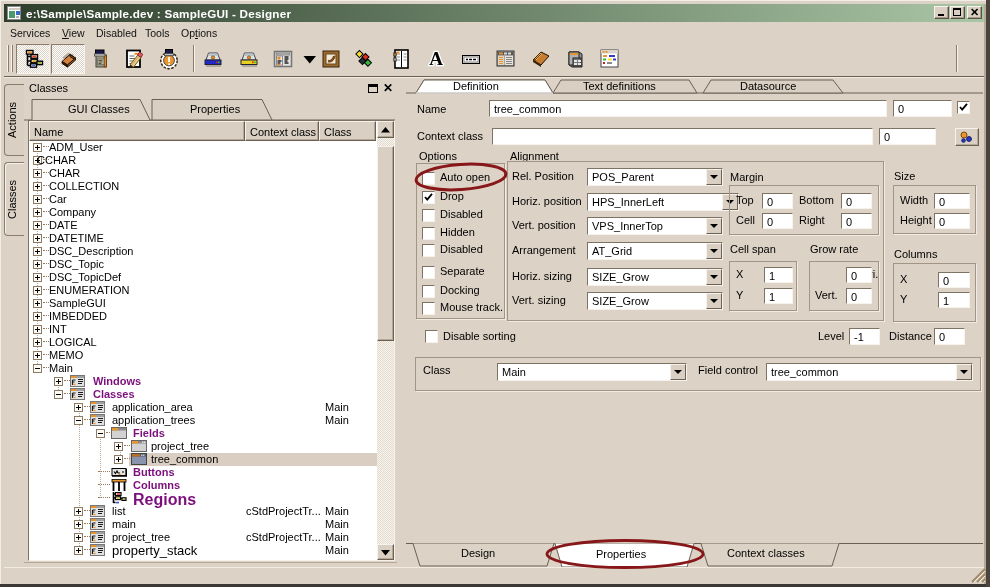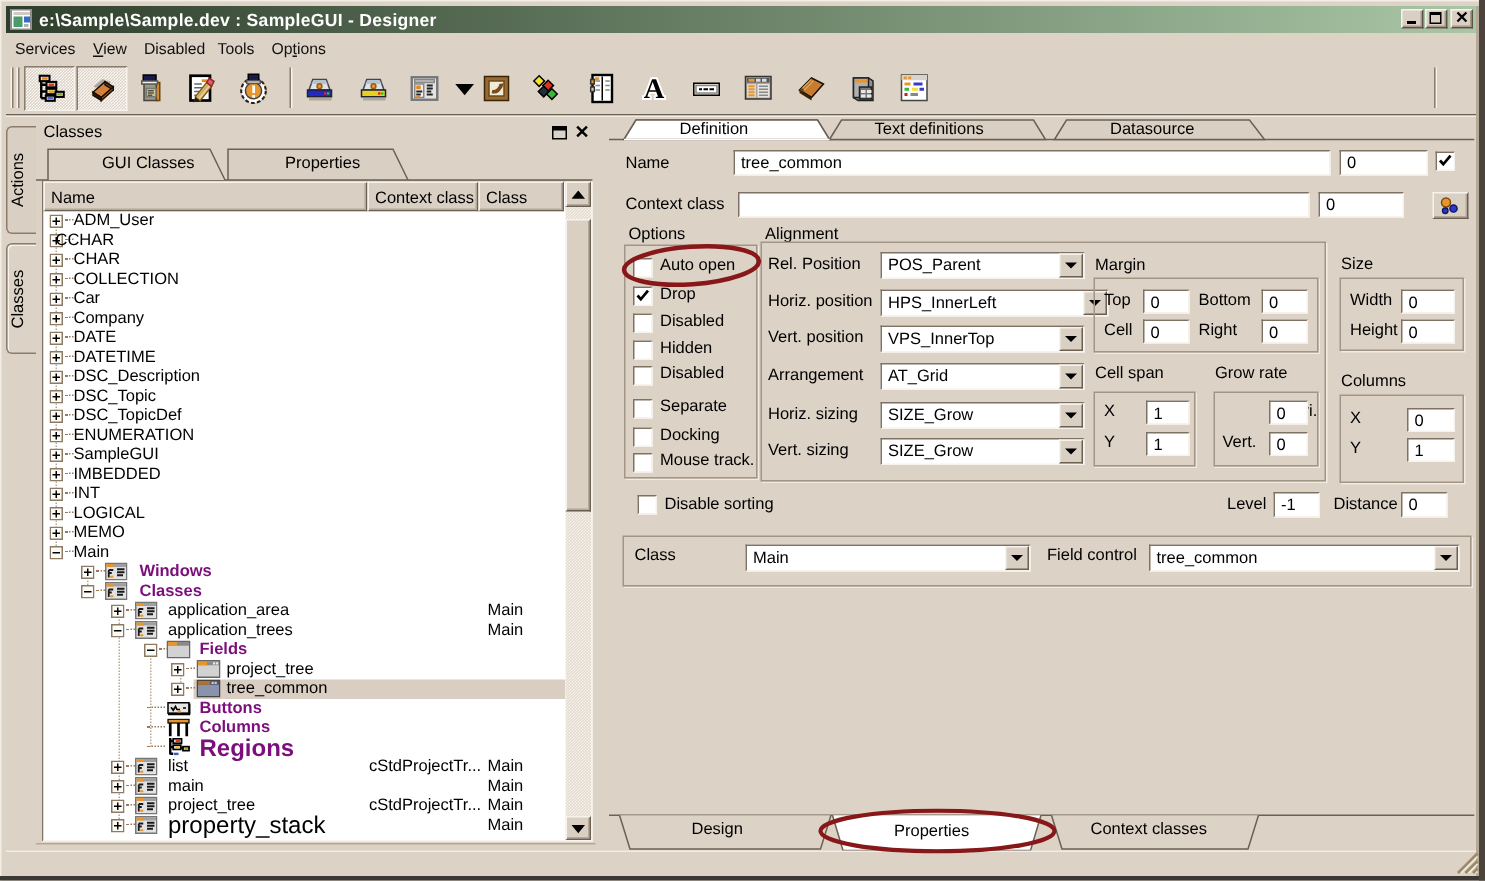--- a/index.html
+++ b/index.html
@@ -652,21 +652,21 @@
 <div class="a" style="left:61px;top:403px">
       <svg width="15" height="12" viewBox="0 0 15 12">
         <rect x="0.5" y="0.5" width="14" height="11" fill="#e2e2e2" stroke="#777"></rect>
         <rect x="1" y="1" width="13" height="2" fill="#a0a0a0"></rect>
         <rect x="1" y="1" width="5" height="2" fill="#e8952e"></rect>
         <path d="M2.5 5h3M2.5 7h2M2.5 5v5" stroke="#1a1a1a" stroke-width="1.2"></path>
         <path d="M8 4.5h5M8 6.5h5M8 8.5h4" stroke="#1a1a1a" stroke-width="1.2"></path>
         <path d="M3.5 9.5h2" stroke="#e8952e" stroke-width="1.4"></path>
       </svg>
     </div>
-<div class="a" style="left:83px;top:403px;font-size:16px;line-height:13px;white-space:nowrap">property_stack</div>
+<div class="a" style="left:83px;top:403px;font-size:13px;line-height:13px;white-space:nowrap">property_stack</div>
 <div class="a" style="left:296px;top:403px;font-size:11px;line-height:13px">Main</div>
 </div>
 <div class="a" style="left:24px;top:562px;width:373px;height:1px;background:#b5a896"></div>
 <div class="a" style="left:406px;top:78px;width:577px;height:466px;background:#dcd2c6"></div>
 <svg class="a" width="577" height="16" viewBox="0 0 577 16" style="left:406px;top:78px">
     <path d="M0 15 L10 15 L18 2 L139 2 L147 15 L577 15" fill="none" stroke="#6b6054"></path>
     <path d="M10 15 L18 2 L139 2 L147 15 Z" fill="#fff" stroke="#6b6054"></path>
     <path d="M147 15 L155 2 L283 2 L291 15 Z" fill="#d9cfc3" stroke="#6b6054"></path>
     <path d="M297 15 L305 2 L427 2 L437 15 Z" fill="#d9cfc3" stroke="#6b6054"></path>
     <path d="M10 15 L147 15" stroke="#fff"></path>

